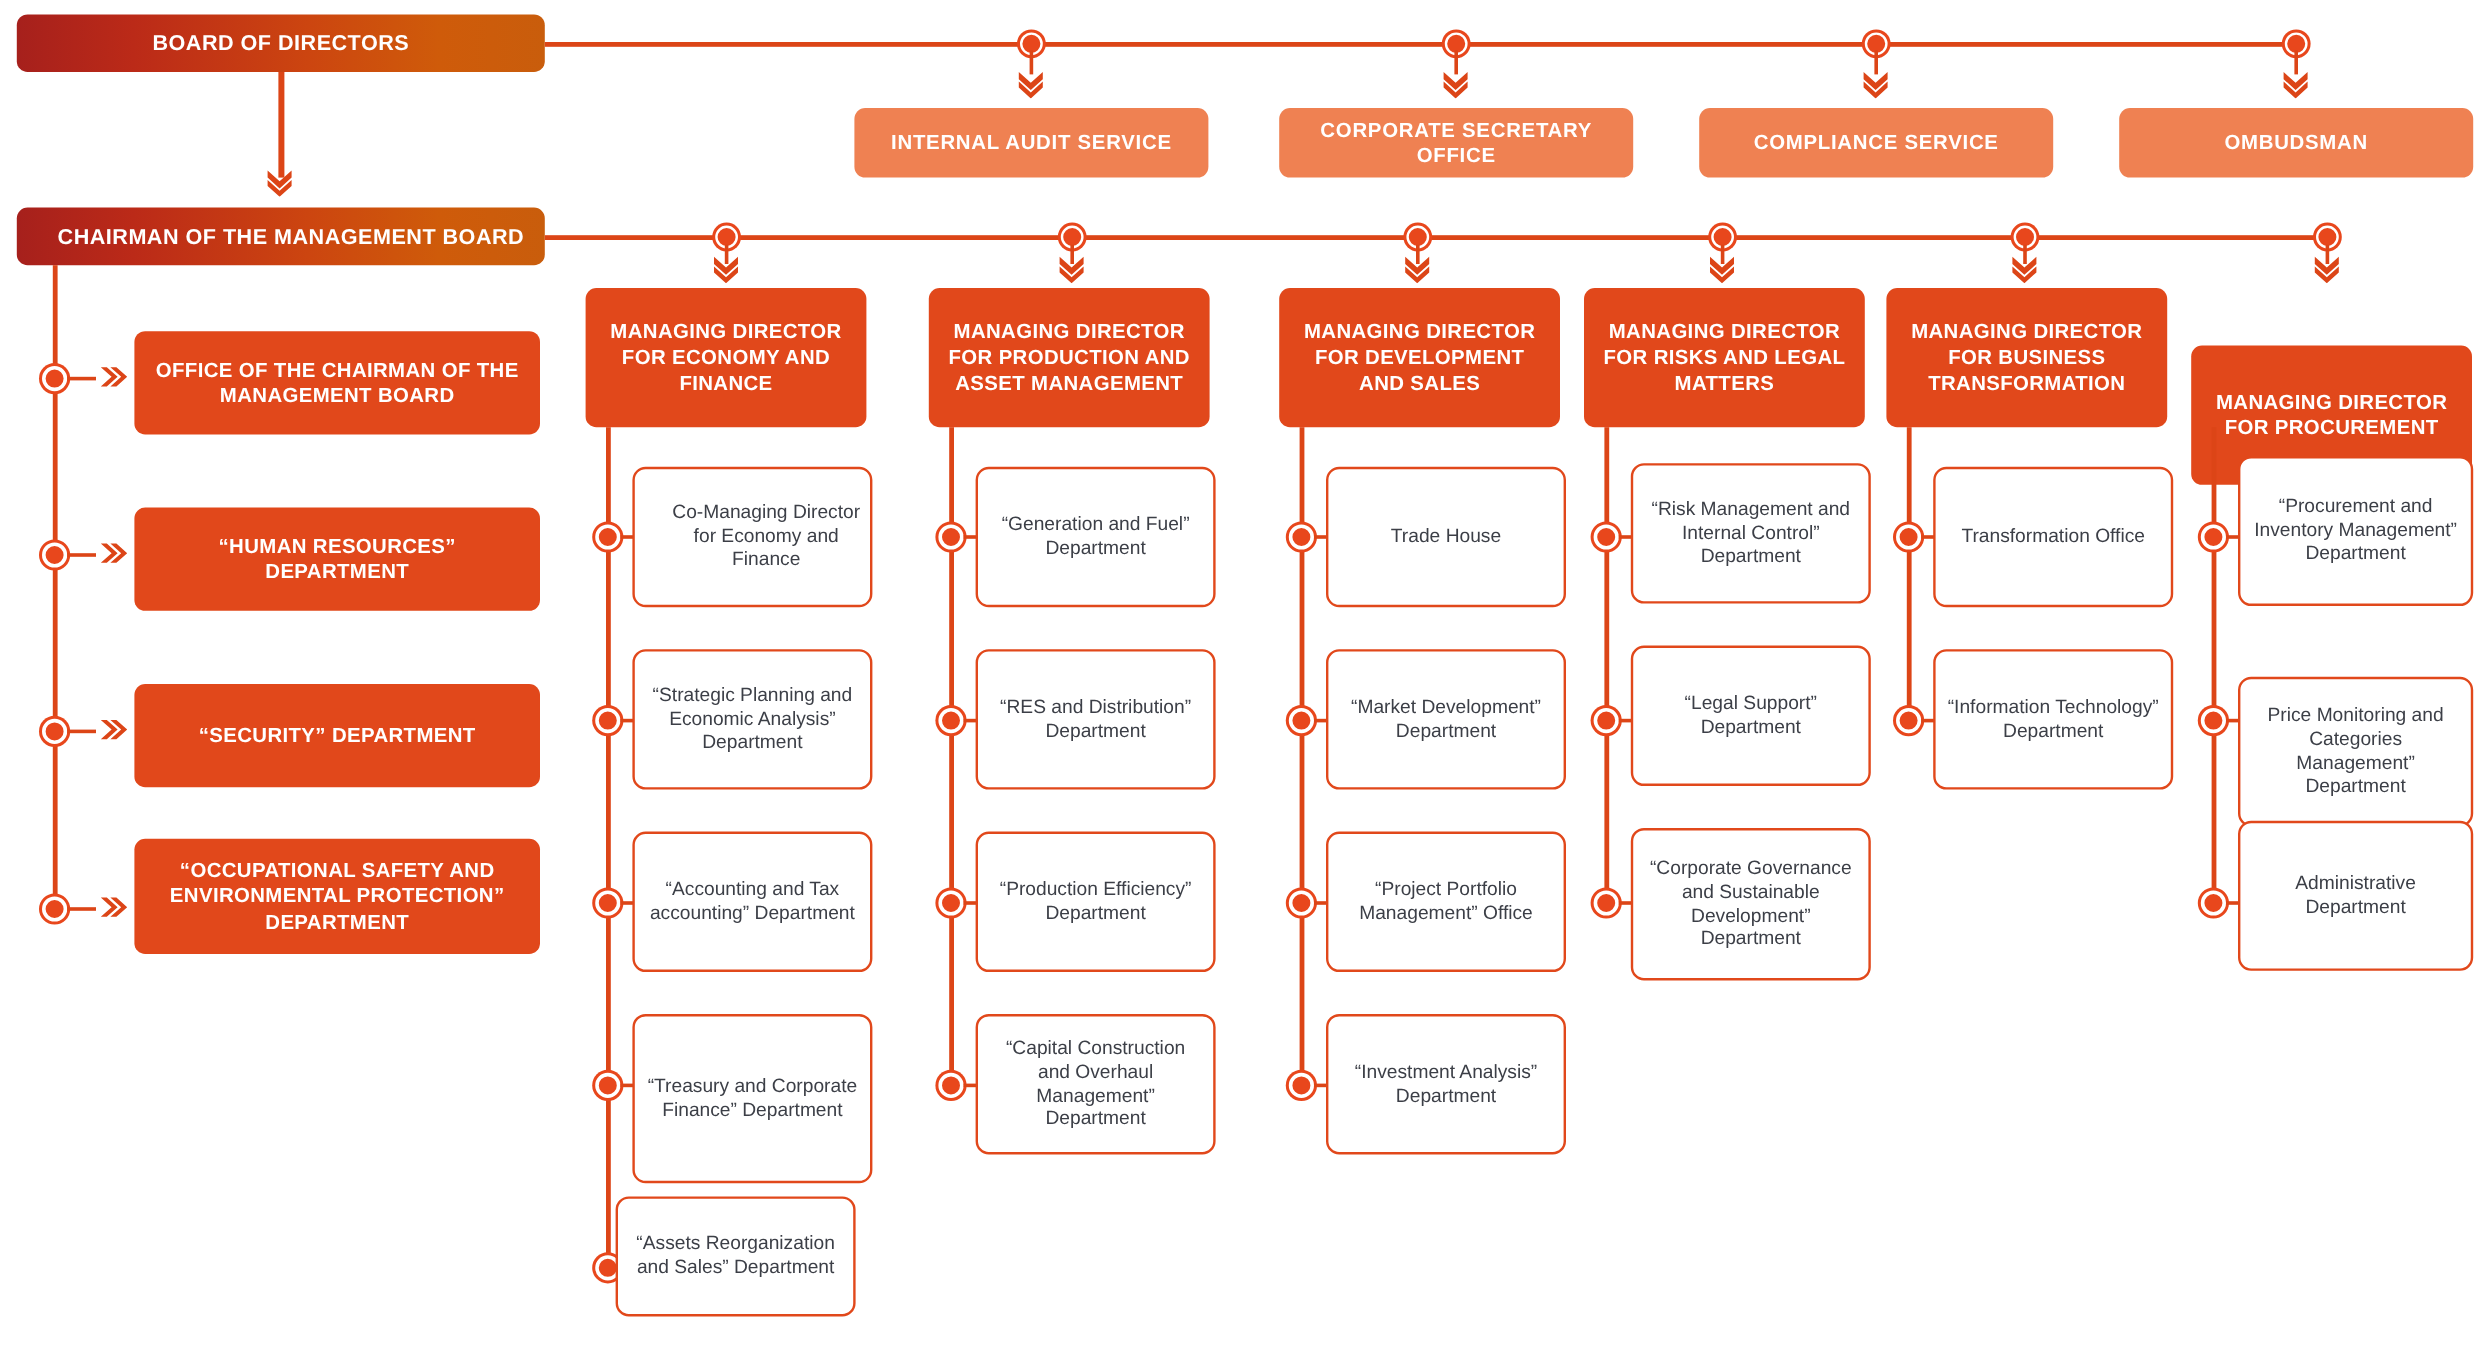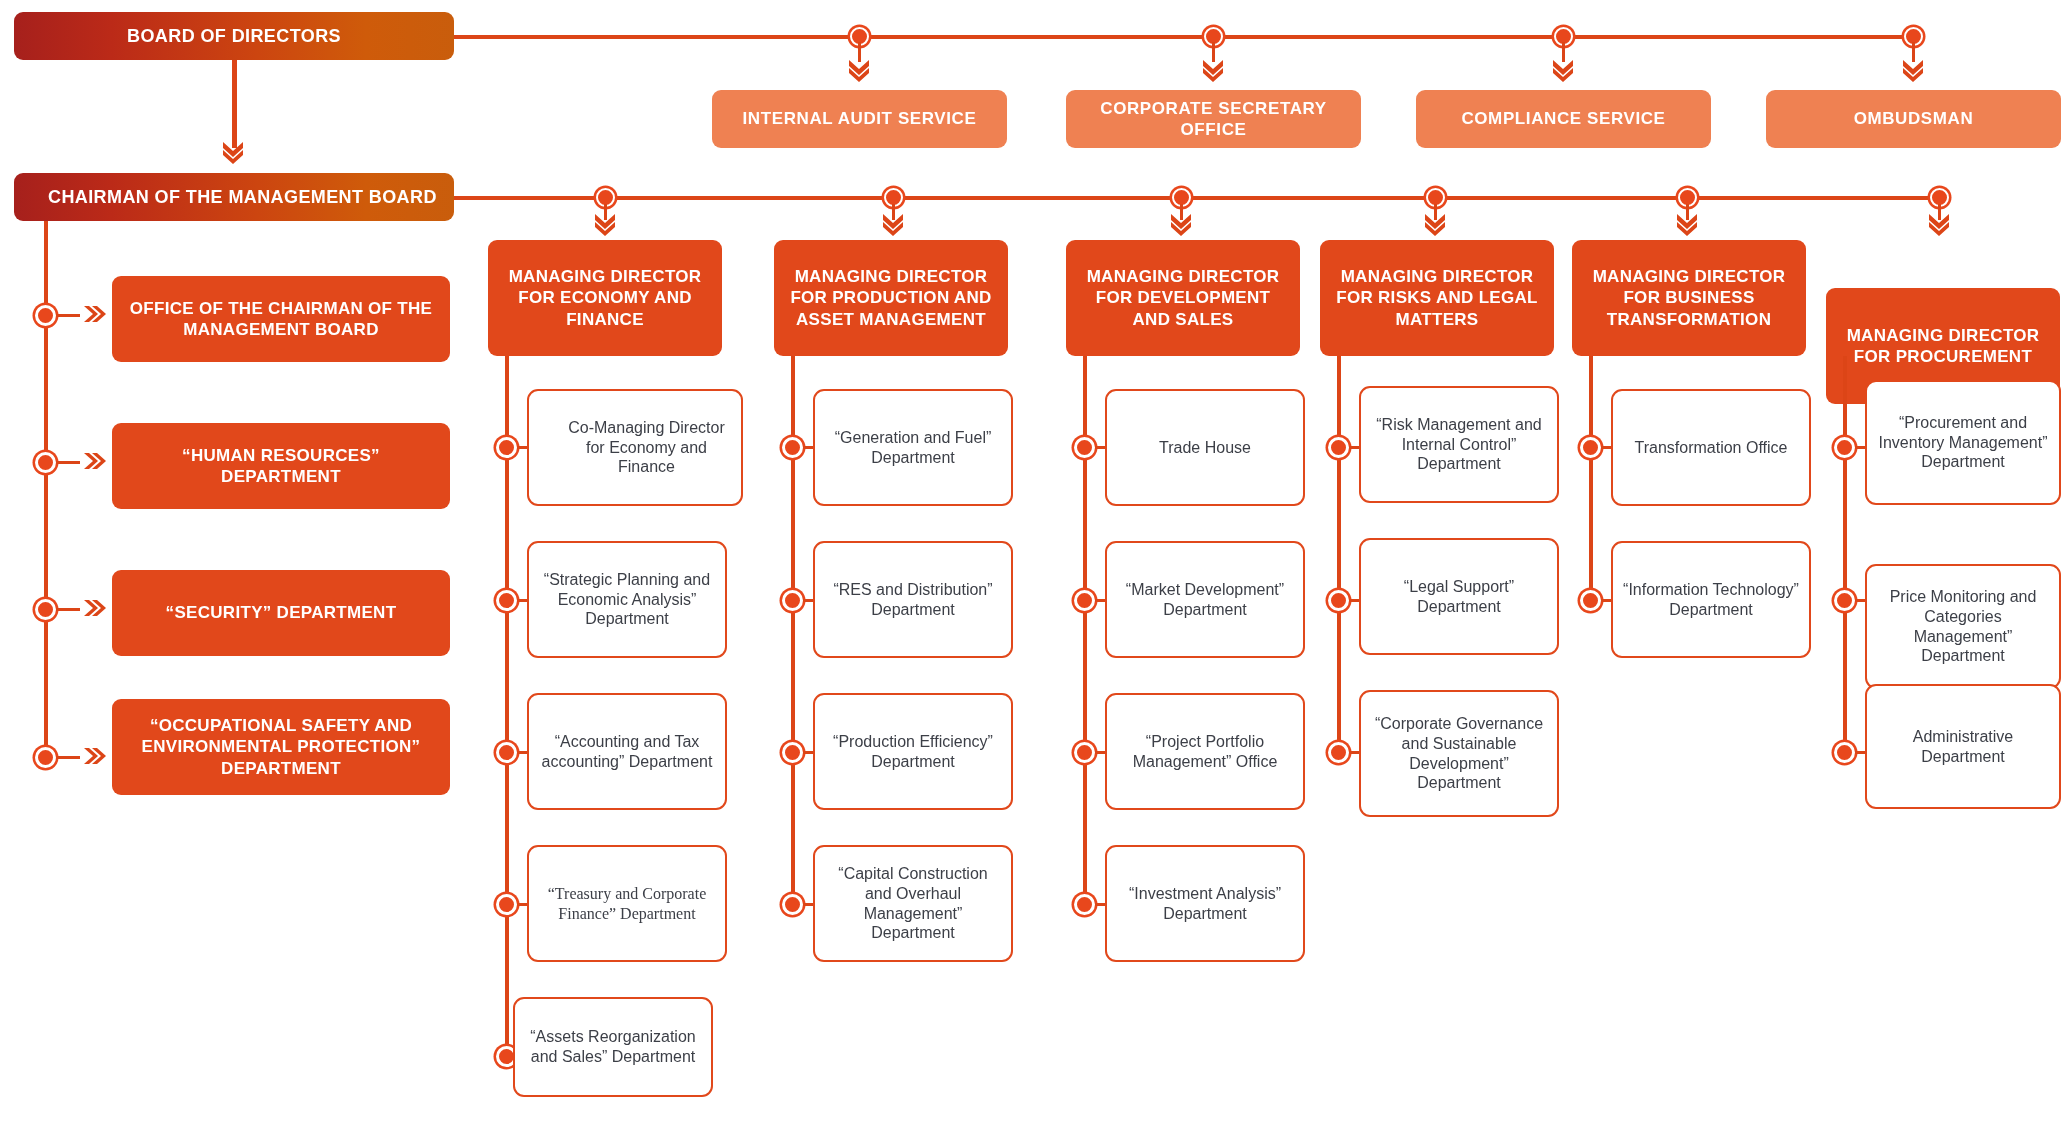--- a/index.html
+++ b/index.html
@@ -252,39 +252,39 @@
     <span>“OCCUPATIONAL SAFETY AND ENVIRONMENTAL PROTECTION” DEPARTMENT</span>
   </div>
 
   <div class="box solid-box t12" style="left:488px;top:240px;width:234px;height:116px;padding:0 12px;">
     <span>MANAGING DIRECTOR FOR ECONOMY AND FINANCE</span>
   </div>
   <div class="vline" style="left:505px;top:356px;height:702px;"></div>
 
   <div class="dot-rail" style="left:496px;top:437px;"></div>
   <div class="hline-thin" style="left:517px;top:446px;width:14px;"></div>
-  <div class="box white-box t11" style="left:527px;top:389px;width:216px;height:117px;padding-left:31px;">
+  <div class="box white-box t11" style="left:527px;top:389px;width:200px;height:117px;padding-left:31px;">
     <span>Co-Managing Director for Economy and Finance</span>
   </div>
 
   <div class="dot-rail" style="left:496px;top:590px;"></div>
   <div class="hline-thin" style="left:517px;top:599px;width:14px;"></div>
   <div class="box white-box t11" style="left:527px;top:541px;width:200px;height:117px;">
     <span>“Strategic Planning and Economic Analysis” Department</span>
   </div>
 
   <div class="dot-rail" style="left:496px;top:742px;"></div>
   <div class="hline-thin" style="left:517px;top:751px;width:14px;"></div>
   <div class="box white-box t11" style="left:527px;top:693px;width:200px;height:117px;">
     <span>“Accounting and Tax accounting” Department</span>
   </div>
 
   <div class="dot-rail" style="left:496px;top:894px;"></div>
   <div class="hline-thin" style="left:517px;top:903px;width:14px;"></div>
-  <div class="box white-box t11" style="left:527px;top:845px;width:200px;height:117px;font-family:Liberation Serif, serif;">
+  <div class="box white-box t11" style="left:527px;top:845px;width:200px;height:141px;">
     <span>“Treasury and Corporate Finance” Department</span>
   </div>
 
   <div class="dot-rail" style="left:496px;top:1046px;"></div>
   <div class="hline-thin" style="left:517px;top:1055px;width:14px;"></div>
   <div class="box white-box t11" style="left:513px;top:997px;width:200px;height:100px;">
     <span>“Assets Reorganization and Sales” Department</span>
   </div>
 
   <div class="box solid-box t12" style="left:774px;top:240px;width:234px;height:116px;padding:11px 12px;">

